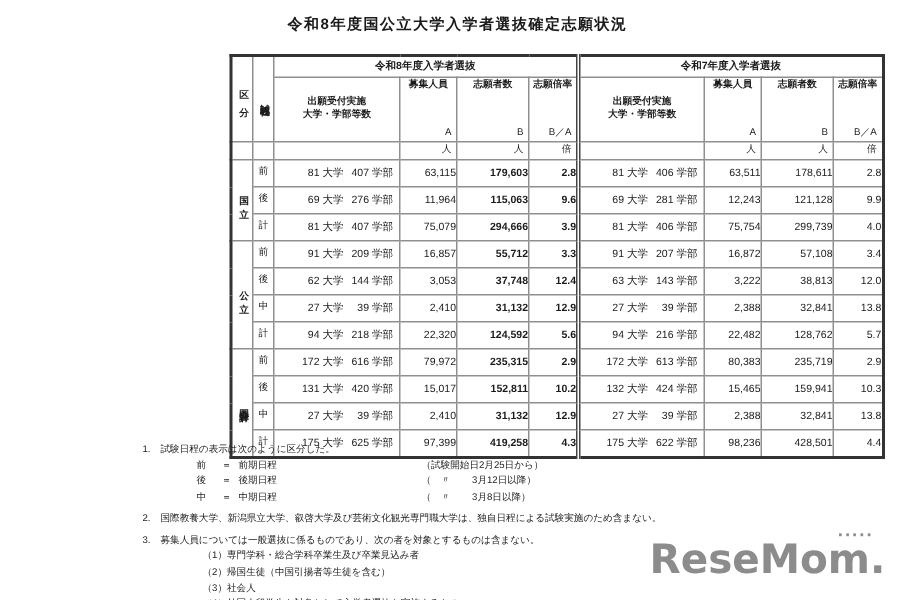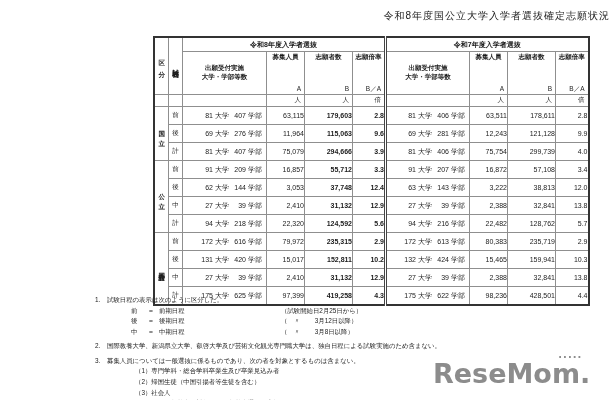--- a/index.html
+++ b/index.html
@@ -1,19 +1,19 @@
 <!DOCTYPE html>
 <html><head>
 <meta charset="utf-8">
 <style>
   html,body{margin:0;padding:0;background:#fff;}
   .page{position:relative;width:610px;height:400px;background:#ffffff;overflow:hidden;
         font-family:"Liberation Sans","DejaVu Sans",sans-serif;color:#1b1b1b;}
-  .title{position:absolute;top:9px;left:0;width:610px;text-align:right;
-         font-size:10px;font-weight:normal;letter-spacing:1px;}
+  .title{position:absolute;top:9px;left:0;width:610px;text-align:center;
+         font-size:10px;font-weight:bold;letter-spacing:1px;}
   table.adm{position:absolute;left:153px;top:36px;border-collapse:collapse;table-layout:fixed;
             font-size:7px;line-height:1;}
   table.adm col.c-kubun{width:12px;} table.adm col.c-sched{width:14px;}
   table.adm col.c-impl{width:84px;} table.adm col.c-rec{width:38px;}
   table.adm col.c-app{width:48px;} table.adm col.c-rat{width:33px;}
   table.adm th, table.adm td{border:1px solid #8f8f8f;padding:0;margin:0;}
   table.adm{border:2px solid #333;}
   .yr2{border-left:3px double #444 !important;}
   .sec-top{border-top:1.5px solid #444 !important;}
   th.yrhead{height:13px;font-size:7px;font-weight:bold;text-align:center;vertical-align:middle;}

